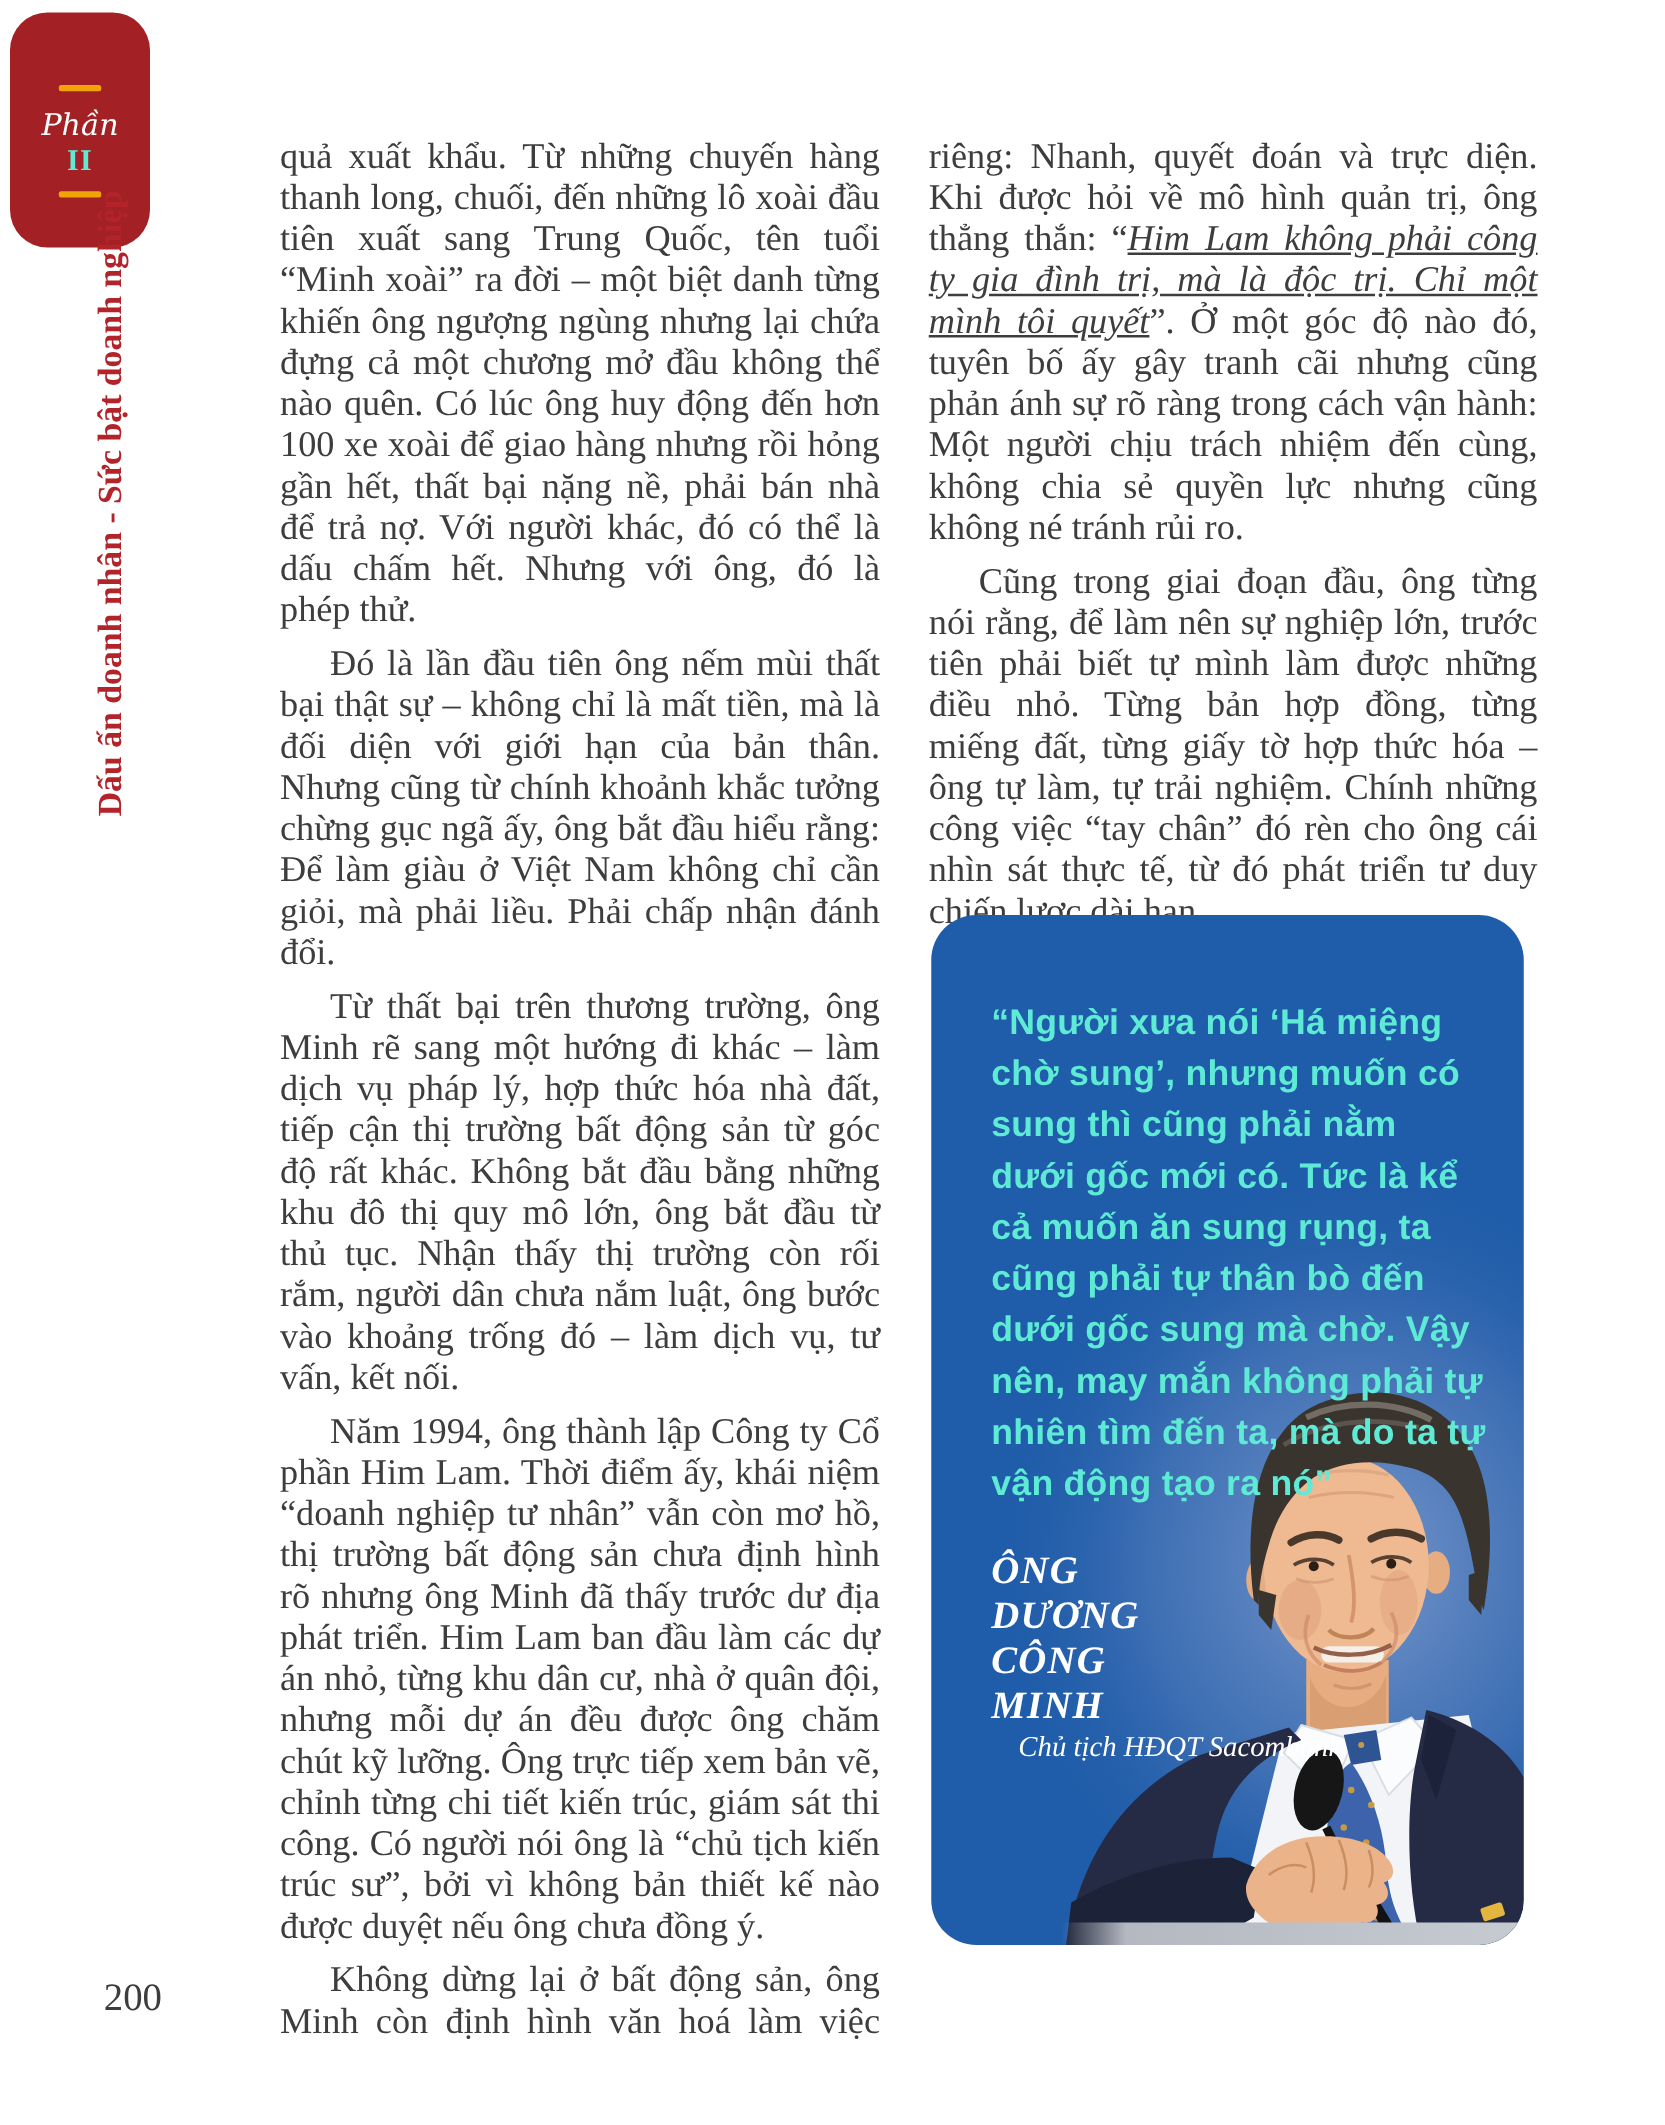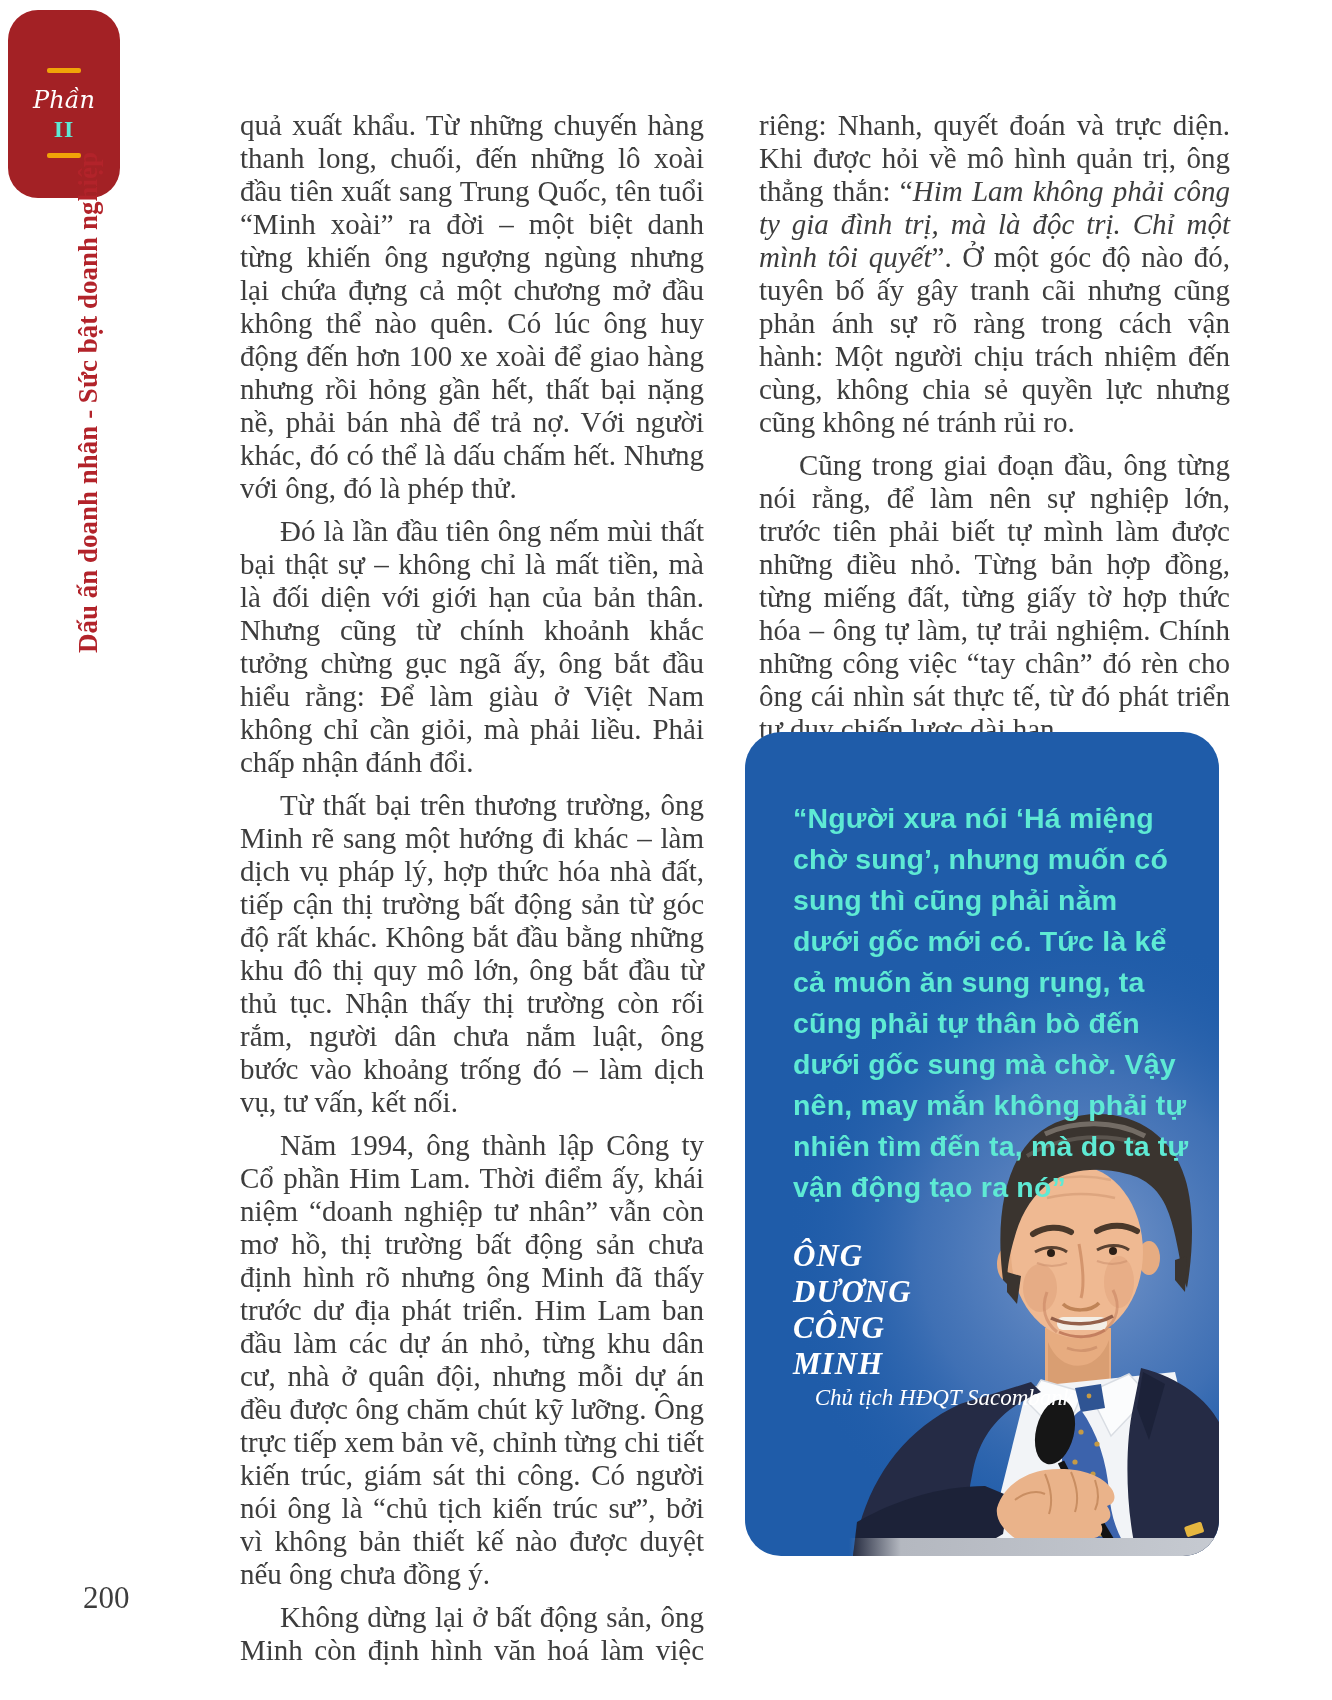--- a/index.html
+++ b/index.html
@@ -33,24 +33,24 @@
     text-align:center;white-space:nowrap;
   }
   .page-number{
     position:absolute;left:83px;top:1580px;
     font-size:31px;color:#3d3d3d;
   }
   
   .col{position:absolute;top:109px;color:#3d3d3d;font-size:29px;line-height:33px;text-align:justify;}
   .col-left{left:224px;width:480px;}
   .col-right{left:743px;width:487px;}
-  .col p{margin:0 0 10px 16px;}
+  .col p{margin:0 0 10px 0;}
   .col p.indent{text-indent:40px;}
   .col p.stretch-last{text-align-last:justify;}
-  .col em{font-style:italic;}
+  .col em{font-style:italic;text-decoration:underline;}
   
   .quote-box{
     position:absolute;left:745px;top:732px;width:474px;height:824px;
     background:#1f5ca9;border-radius:36px;overflow:hidden;
   }
   .quote-text{
     position:absolute;left:48px;top:66px;width:396px;
     color:#5eead4;font-family:"Liberation Sans","DejaVu Sans",sans-serif;
     font-weight:bold;font-size:28.5px;line-height:41px;letter-spacing:.2px;
     z-index:3;

